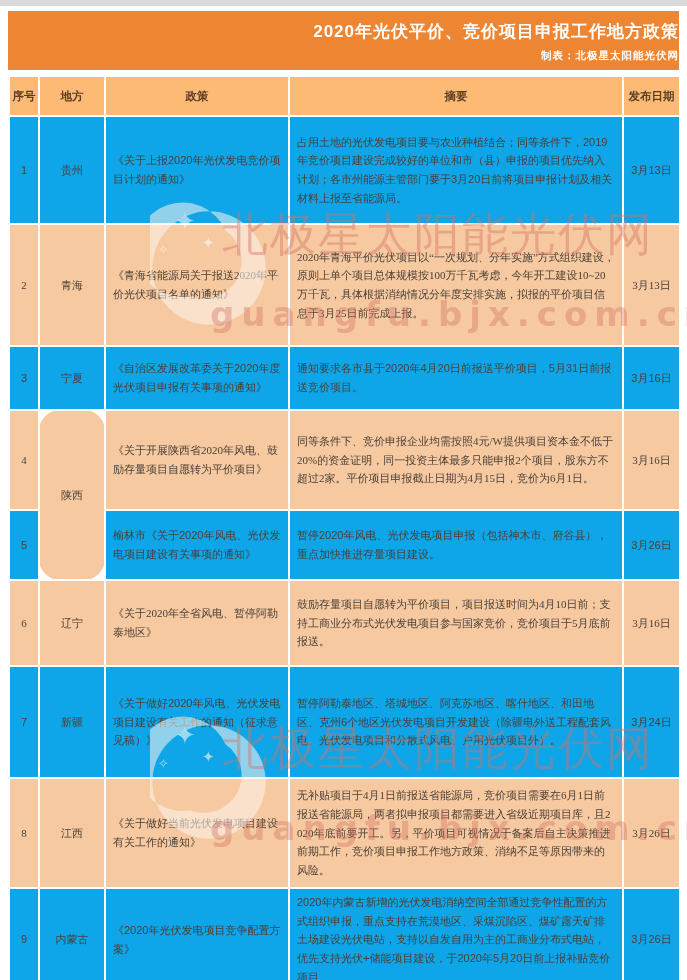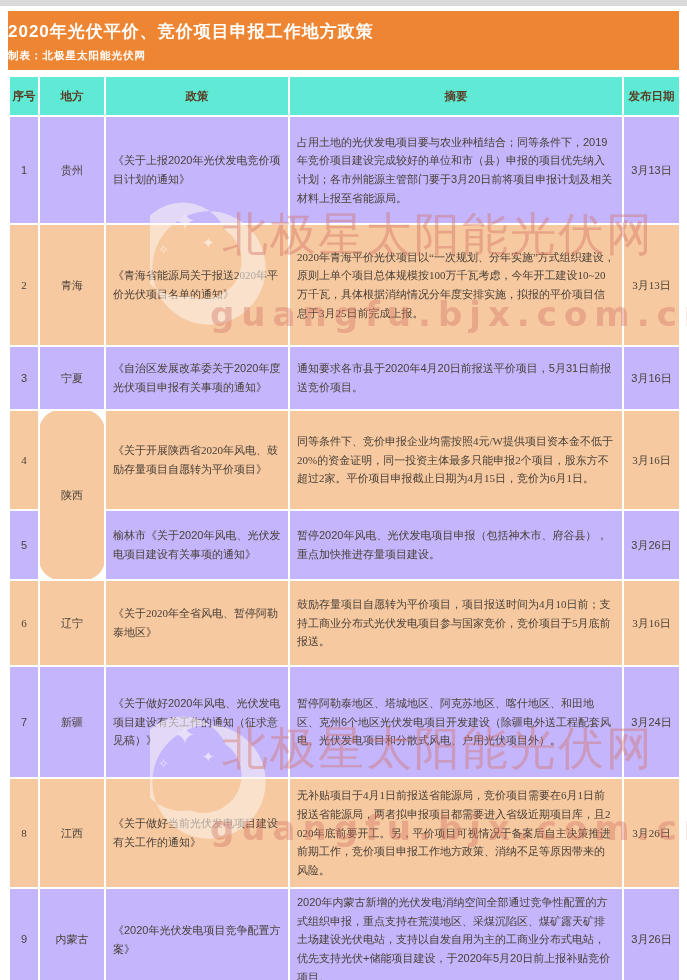--- a/index.html
+++ b/index.html
@@ -3,29 +3,29 @@
 <meta charset="utf-8">
 <style>
   html,body{margin:0;padding:0;}
   body{
     width:687px;height:980px;background:#ffffff;
     font-family:"Liberation Sans","DejaVu Sans",sans-serif;
     position:relative;overflow:hidden;
   }
   .top-strip{height:6px;background:#d9d9d9;width:100%;}
   .page{position:relative;padding:5px 8px 8px 8px;}
-  .band{background:#ee8532;color:#ffffff;text-align:left;padding:9px 0 7px 0;}
+  .band{background:#ee8532;color:#ffffff;text-align:right;padding:9px 0 7px 0;}
   .band .title{font-size:17px;font-weight:bold;letter-spacing:1px;}
   .band .subtitle{font-size:10.5px;font-weight:bold;margin-top:6px;letter-spacing:1px;}
   table{width:100%;border-collapse:collapse;table-layout:fixed;margin-top:5px;}
   th,td{border:2px solid #ffffff;vertical-align:middle;word-break:break-all;}
-  th{background:#5eead4;color:#5a3d26;font-size:11.5px;font-weight:bold;height:34px;padding:2px;}
+  th{background:#fdba74;color:#5a3d26;font-size:11.5px;font-weight:bold;height:34px;padding:2px;}
   td{font-size:11px;line-height:1.7;color:#4b4138;padding:4px 7px;}
   tr.dark td{background:#f6c9a0;font-family:Liberation Serif, serif;}
-  tr.light td{background:#c4b5fd;}
+  tr.light td{background:#0ea5e9;}
   td.c-no,td.c-region,td.c-date{text-align:center;padding:2px;}
   td.c-policy,td.c-summary{text-align:left;}
   td.merged{background:#f6c9a0 !important;border-radius:21px;}
   
   .wm{position:absolute;left:0;width:687px;pointer-events:none;z-index:5;}
   .wm-logo{position:absolute;left:150px;top:0;width:118px;height:140px;opacity:.65;}
   .wm-logo svg{width:100%;height:100%;}
   .wm-star{position:absolute;color:rgba(255,252,246,.9);font-size:20px;}
   .wm-star.s1{left:24px;top:8px;font-size:26px;}
   .wm-star.s2{left:52px;top:36px;font-size:15px;}

